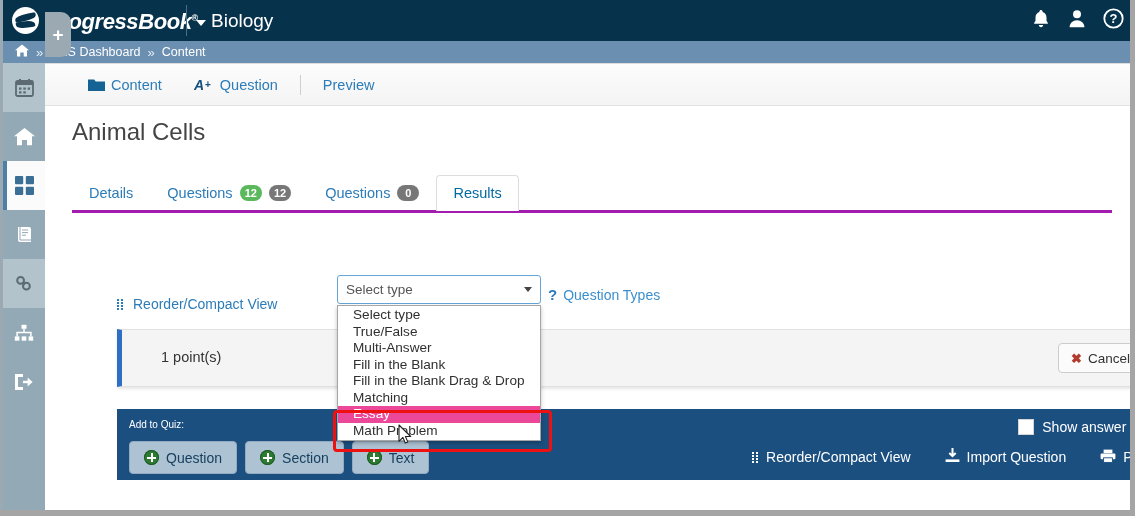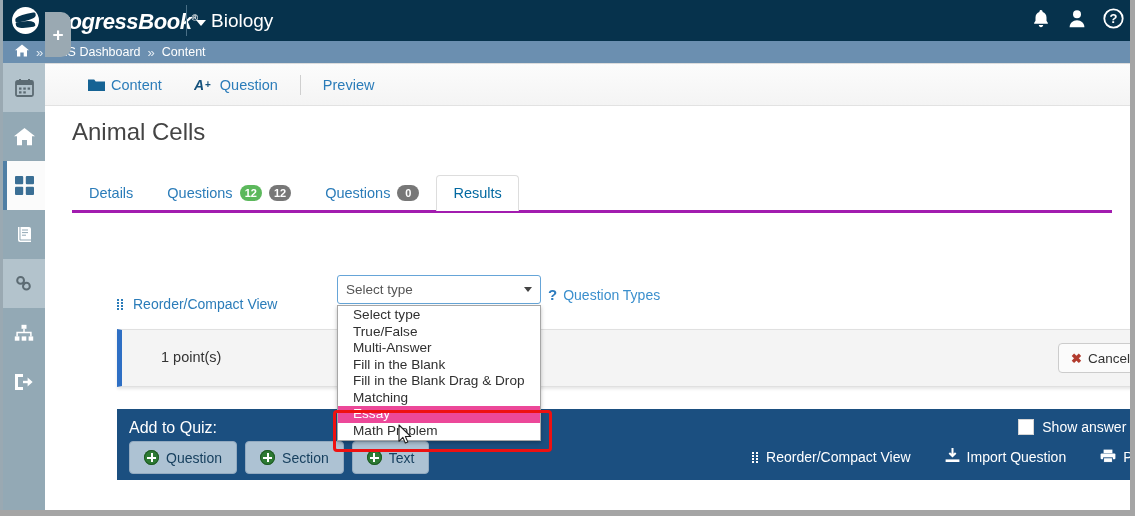--- a/index.html
+++ b/index.html
@@ -169,21 +169,21 @@
     height:16.5px;line-height:16.5px;font-size:13.6px;color:#303030;padding-left:15px;
     white-space:nowrap;cursor:pointer;
   }
   .dd-opt.selected{background:#ec4899;color:#ffffff;}
 
   
   .bluepanel{
     position:absolute;left:72px;top:345px;width:1048px;height:71px;background:#1b4f80;
     box-sizing:border-box;
   }
-  .add-label{position:absolute;left:12px;top:10px;color:#ffffff;font-size:16px;white-space:nowrap;}
+  .add-label{position:absolute;left:12px;top:10px;color:#ffffff;font-size:10px;white-space:nowrap;}
   .add-btns{position:absolute;left:12px;top:32px;display:flex;gap:8px;}
   .add-btn{
     height:31px;padding:0 14px;background:#adc2d3;border:1px solid #93aac0;border-radius:4px;
     display:flex;align-items:center;gap:7px;color:#17405f;font-size:14px;cursor:pointer;white-space:nowrap;
   }
   .plus-circ{
     width:15px;height:15px;border-radius:50%;background:#2d7a33;position:relative;flex:none;
     box-shadow:inset 0 0 0 1px #1f5a24;
   }
   .plus-circ:before,.plus-circ:after{

